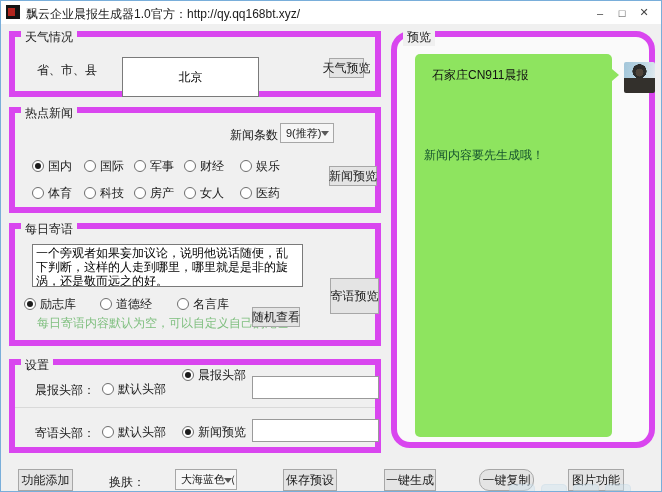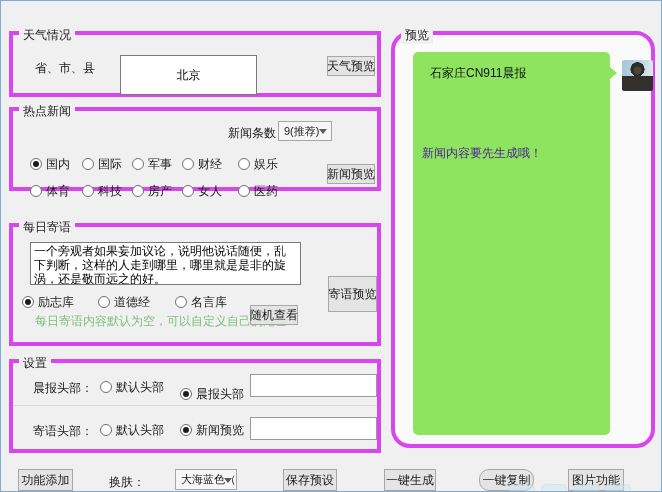--- a/index.html
+++ b/index.html
@@ -10,21 +10,21 @@
   }
   
   .titlebar { position:absolute; left:0; top:0; width:100%; height:23px; background:#ffffff; }
   .appicon { position:absolute; left:5px; top:4px; width:14px; height:14px; background:#141414; }
   .appicon::after { content:""; position:absolute; left:2px; top:3px; width:7px; height:8px; background:#b2261f; }
   .wtitle { position:absolute; left:25px; top:5px; font-size:12px; }
   .wofficial { position:absolute; left:150px; top:5px; font-size:12px; }
   .wctrls { position:absolute; right:6px; top:0; height:23px; display:flex; }
   .wctrl { width:22px; height:23px; display:flex; align-items:center; justify-content:center; color:#444; font-size:11px; cursor:default; }
   
-  .group { position:absolute; border:4px solid #d946ef; background:#f0f0f0; }
+  .group { position:absolute; border:6px solid #d946ef; background:#f0f0f0; }
   .group.preview-bg { background:#fafafa;border-radius:19px; }
   .legend { position:absolute; top:-8px; left:6px; background:#f0f0f0; padding:0 4px; font-size:12px; }
   .preview-bg .legend { background:#f0f0f0; }
   
   .lbl { position:absolute; font-size:12px; white-space:nowrap; }
   .edit { position:absolute; background:#fff; border:1px solid #7a7a7a; font-size:12px; padding:0 4px; }
   .btn {
     position:absolute; background:#e4e4e4; border:1px solid #a7a7a7; font-size:12px;
     display:flex; align-items:center; justify-content:center; cursor:default; white-space:nowrap;
   }
@@ -38,48 +38,58 @@
   .radio { width:12px; height:12px; border:1px solid #6e6e6e; border-radius:50%; background:#fff; margin-right:4px; flex:none; }
   .radio.checked { position:relative; }
   .radio.checked::after { content:""; position:absolute; left:2px; top:2px; width:6px; height:6px; border-radius:50%; background:#1c1c1c; }
   .rlabel { font-size:12px; white-space:nowrap; }
   textarea.edit { resize:none; line-height:14px; padding:1px 3px; overflow:hidden; }
   .hint { position:absolute; font-size:12px; white-space:nowrap; }
   .divider { position:absolute; left:0; width:100%; height:1px; background:#d9d9d9; }
   
   .bubble { position:absolute; border-radius:5px; }
   .bubble-title { position:absolute; font-size:12px; color:#111; white-space:nowrap; }
-  .bubble-body { position:absolute; font-size:12px; color:#4c1d95; white-space:nowrap;text-align:right; }
+  .bubble-body { position:absolute; font-size:12px; color:#14532d; white-space:nowrap;text-align:right; }
   .bubble-arrow { position:absolute; width:0; height:0;
     border-top:6px solid transparent; border-bottom:6px solid transparent; }
   .avatar { position:absolute; width:31px; height:31px; border-radius:2px;
     background:
       radial-gradient(circle at 50% 34%, #4f443a 15%, rgba(0,0,0,0) 16%),
       radial-gradient(circle at 50% 30%, #2c2c2a 26%, rgba(0,0,0,0) 27%),
       linear-gradient(rgba(0,0,0,0) 52%, #33302c 53%),
       linear-gradient(100deg, #a3c6da 0%, #bdd7e4 55%, #e9eef1 100%);
   }
   
   .watermark { position:absolute; display:flex; gap:6px; opacity:.45; }
   .watermark span { width:26px; height:14px; border-radius:4px; background:#cfe3ef; border:1px solid #bcd6e6; }
 </style>
 </head>
 <body>
 
 <div class="window">
 
+  <div class="titlebar">
+    <span class="appicon"></span>
+    <span class="wtitle">飘云企业晨报生成器1.0</span>
+    <span class="wofficial">官方：http://qy.qq168bt.xyz/</span>
+    <div class="wctrls">
+      <span class="wctrl">–</span>
+      <span class="wctrl">□</span>
+      <span class="wctrl">✕</span>
+    </div>
+  </div>
 
   <div class="group" style="left:8px; top:30px; width:372px; height:66px;">
     <span class="legend">天气情况</span>
     <span class="lbl" style="left:22px; top:25px;">省、市、县</span>
     <input class="edit" style="left: 107px; top: 20px; width: 137px; height: 40px; text-align: center;" value="北京">
-    <div class="btn" style="left:314px; top:21px; width:48px; height:20px;font-family:Liberation Serif, serif;">天气预览</div>
-  </div>
-
-  <div class="group" style="left:8px; top:106px; width:372px; height:84px;">
+    <div class="btn" style="left:314px; top:21px; width:35px; height:20px;font-family:Liberation Serif, serif;">天气预览</div>
+  </div>
+
+  <div class="group" style="left:8px; top:106px; width:372px; height:106px;">
     <span class="legend">热点新闻</span>
     <span class="lbl" style="left:215px; top:14px;">新闻条数：</span>
     <div class="combo" style="left:265px; top:10px; width:54px; height:20px;">
       <span>9(推荐)</span>
       <span class="arrow"></span>
     </div>
 
     <div class="radio-item" style="left:17px; top:46px;">
       <span class="radio checked"></span>
       <span class="rlabel">国内</span>
@@ -149,21 +159,21 @@
   </div>
 
   <div class="group" style="left:8px; top:358px; width:372px; height:94px;">
     <span class="legend">设置</span>
 
     <span class="lbl" style="left:20px; top:17px;">晨报头部：</span>
     <div class="radio-item" style="left:87px; top:17px;">
       <span class="radio"></span>
       <span class="rlabel">默认头部</span>
     </div>
-    <div class="radio-item" style="left:167px; top:24px;justify-content:flex-end;">
+    <div class="radio-item" style="left:167px; top:3px;justify-content:flex-end;">
       <span class="radio checked"></span>
       <span class="rlabel">晨报头部</span>
     </div>
     <input class="edit" style="left: 237px; top: 11px; width: 127px; height: 23px; border-color: rgb(154, 154, 154);" value="">
 
     <div class="divider" style="top:42px;"></div>
 
     <span class="lbl" style="left:20px; top:60px;">寄语头部：</span>
     <div class="radio-item" style="left:87px; top:60px;">
       <span class="radio"></span>

